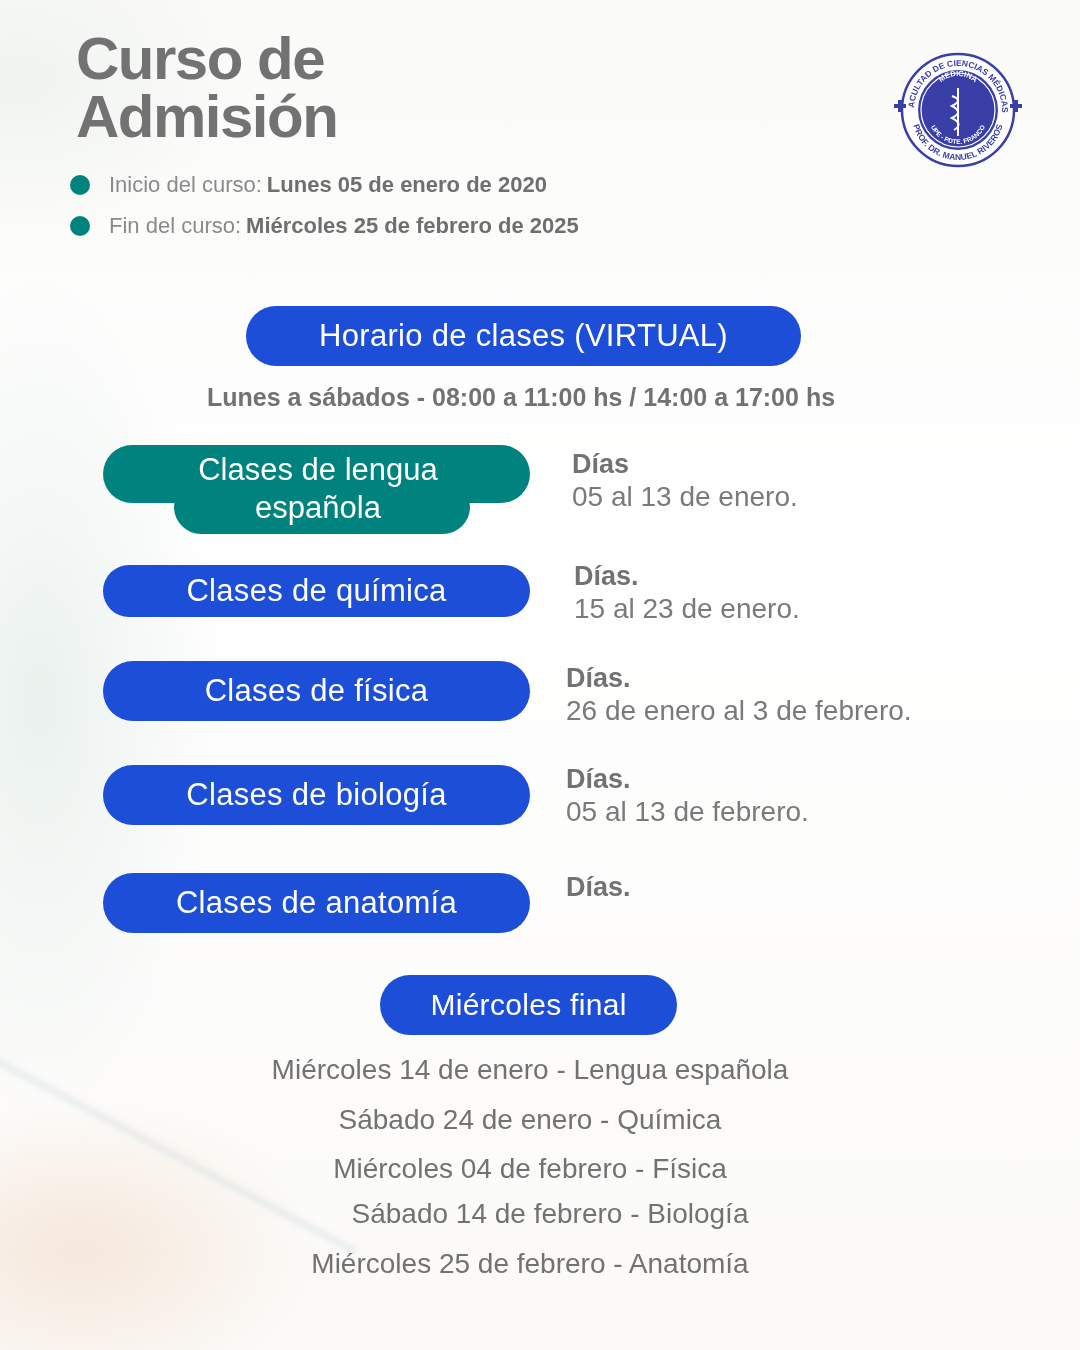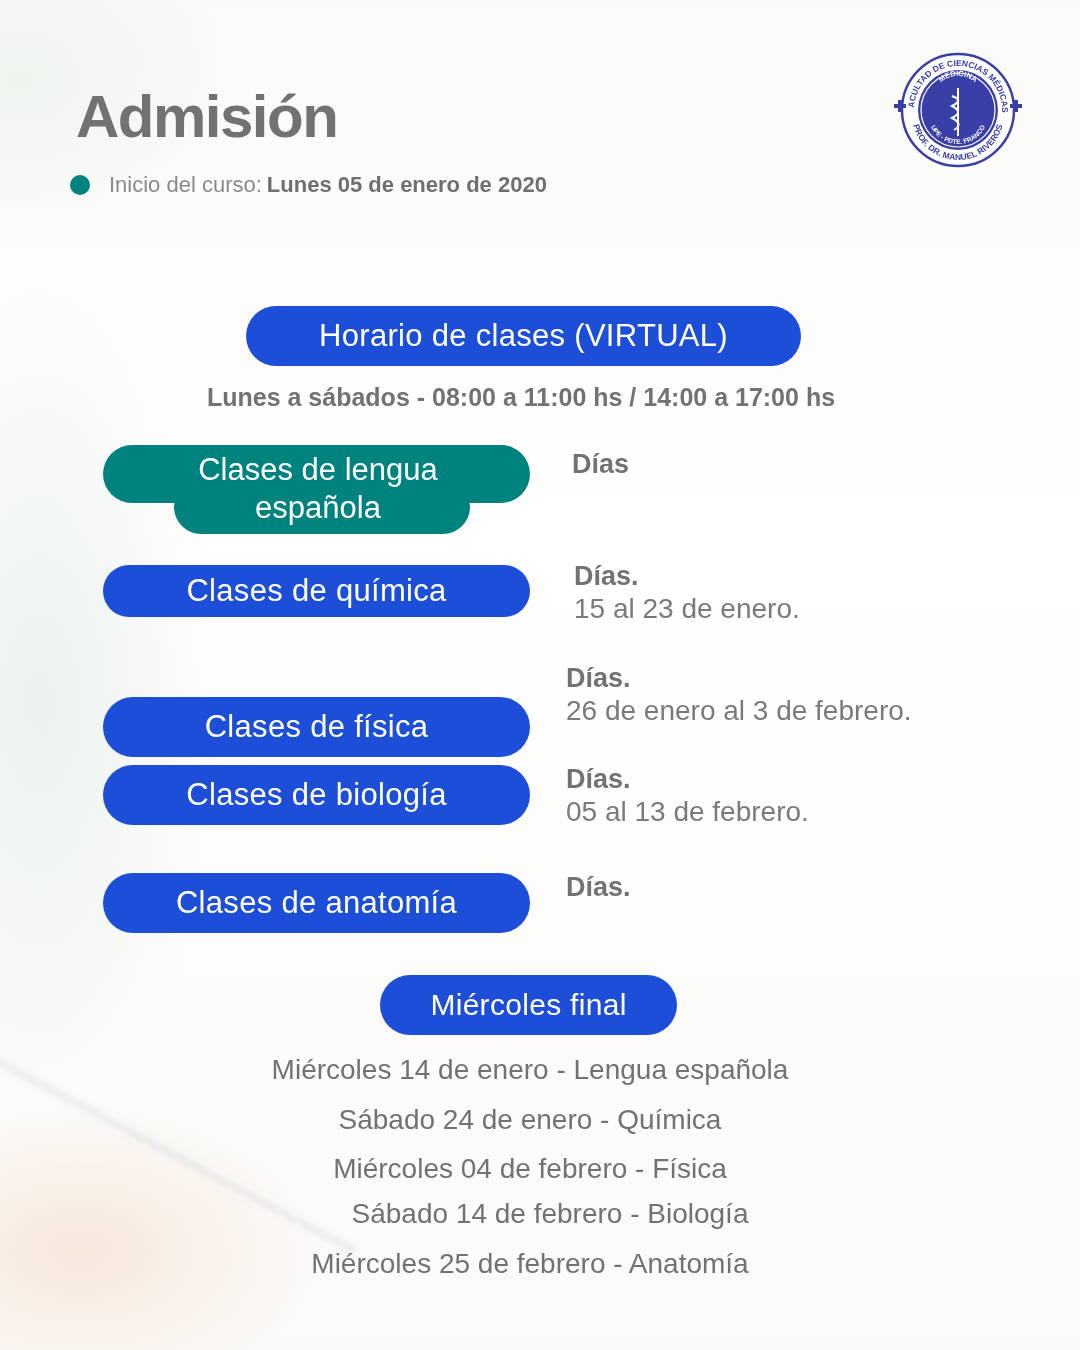--- a/index.html
+++ b/index.html
@@ -60,21 +60,21 @@
     .eval-list { position: absolute; left: 0; width: 1060px; top: 1050px; text-align: center; }
     .eval-item { font-size: 28px; color: #727272; font-weight: 400; }
   </style>
 </head>
 <body>
 
 <div class="bg"></div>
 <div class="bg-line"></div>
 
 <h1 class="title">
-  <br>
+  <span>Curso de</span><br>
   <span>Admisión</span>
 </h1>
 
 <svg class="logo" viewBox="0 0 132 116">
   <defs>
     <path id="arcTop" d="M 22 58 A 44 44 0 0 1 110 58"></path>
     <path id="arcBot" d="M 20 62 A 46 46 0 0 0 112 62"></path>
     <path id="arcInTop" d="M 40 50 A 26 26 0 0 1 92 50"></path>
     <path id="arcInBot" d="M 36 62 A 30 30 0 0 0 96 62"></path>
   </defs>
@@ -102,43 +102,49 @@
       <rect x="122" y="48" width="4" height="12"></rect>
   </g>
 </svg>
 
 <div class="dates">
   <div class="date-row">
     <span class="dot"></span>
     <span class="date-label">Inicio del curso:</span>
     <span class="date-value">Lunes 05 de enero de 2020</span>
   </div>
+  <div class="date-row">
+    <span class="dot"></span>
+    <span class="date-label">Fin del curso:</span>
+    <span class="date-value">Miércoles 25 de febrero de 2025</span>
+  </div>
 </div>
 
 <div class="pill" style="left:246px; top:306px; width:555px; height:60px; font-size:31px;">Horario de clases (VIRTUAL)</div>
 
 <div class="schedule-line">Lunes a sábados - 08:00 a 11:00 hs / 14:00 a 17:00 hs</div>
 
 <div class="lengua-top"></div>
 <div class="lengua-bottom"></div>
 <div class="lengua-text">
   <span>Clases de lengua</span><br>
   <span>española</span>
 </div>
 <div class="days" style="left:572px; top:448px;">
   <div class="days-title">Días</div>
+  <div class="days-range">05 al 13 de enero.</div>
 </div>
 
 <div class="pill" style="left:103px; top:565px; width:427px; height:52px;">Clases de química</div>
 <div class="days" style="left:574px; top:560px;">
   <div class="days-title">Días.</div>
   <div class="days-range">15 al 23 de enero.</div>
 </div>
 
-<div class="pill" style="left:103px; top:661px; width:427px; height:60px;margin-top:36px;">Clases de física</div>
+<div class="pill" style="left:103px; top:661px; width:427px; height:60px;">Clases de física</div>
 <div class="days" style="left:566px; top:662px;">
   <div class="days-title">Días.</div>
   <div class="days-range">26 de enero al 3 de febrero.</div>
 </div>
 
 <div class="pill" style="left:103px; top:765px; width:427px; height:60px;">Clases de biología</div>
 <div class="days" style="left:566px; top:763px;">
   <div class="days-title">Días.</div>
   <div class="days-range">05 al 13 de febrero.</div>
 </div>

